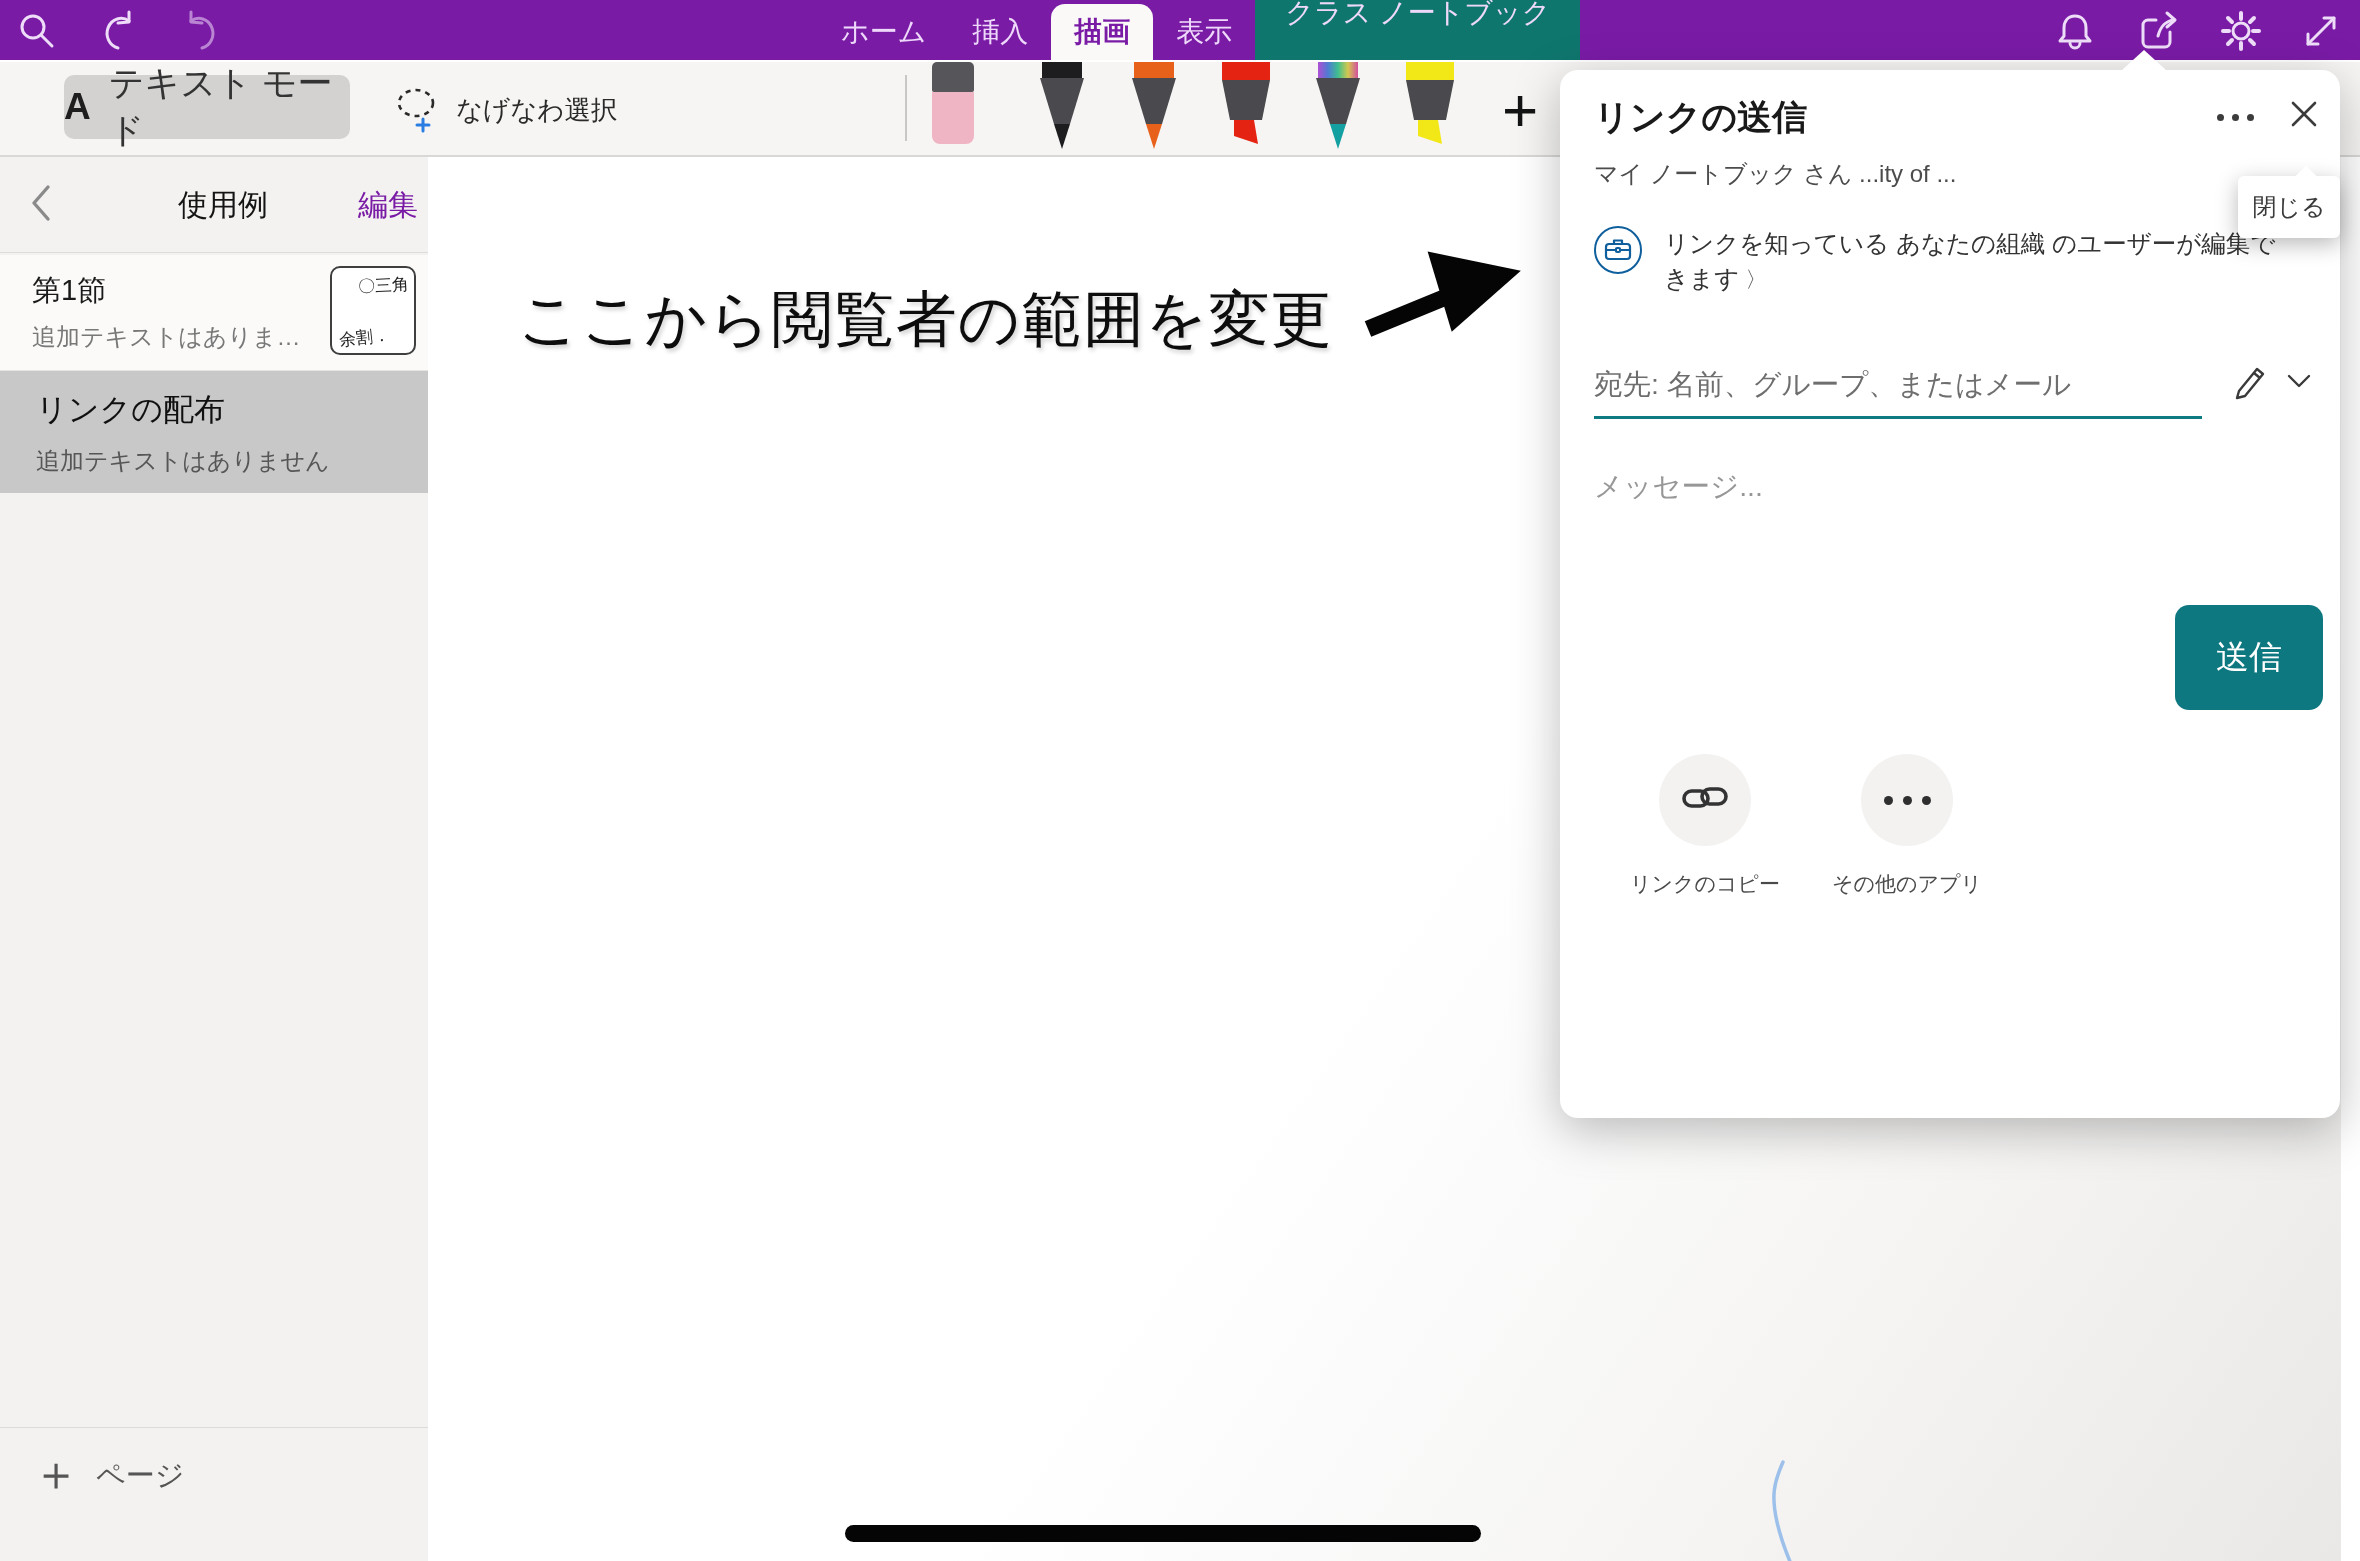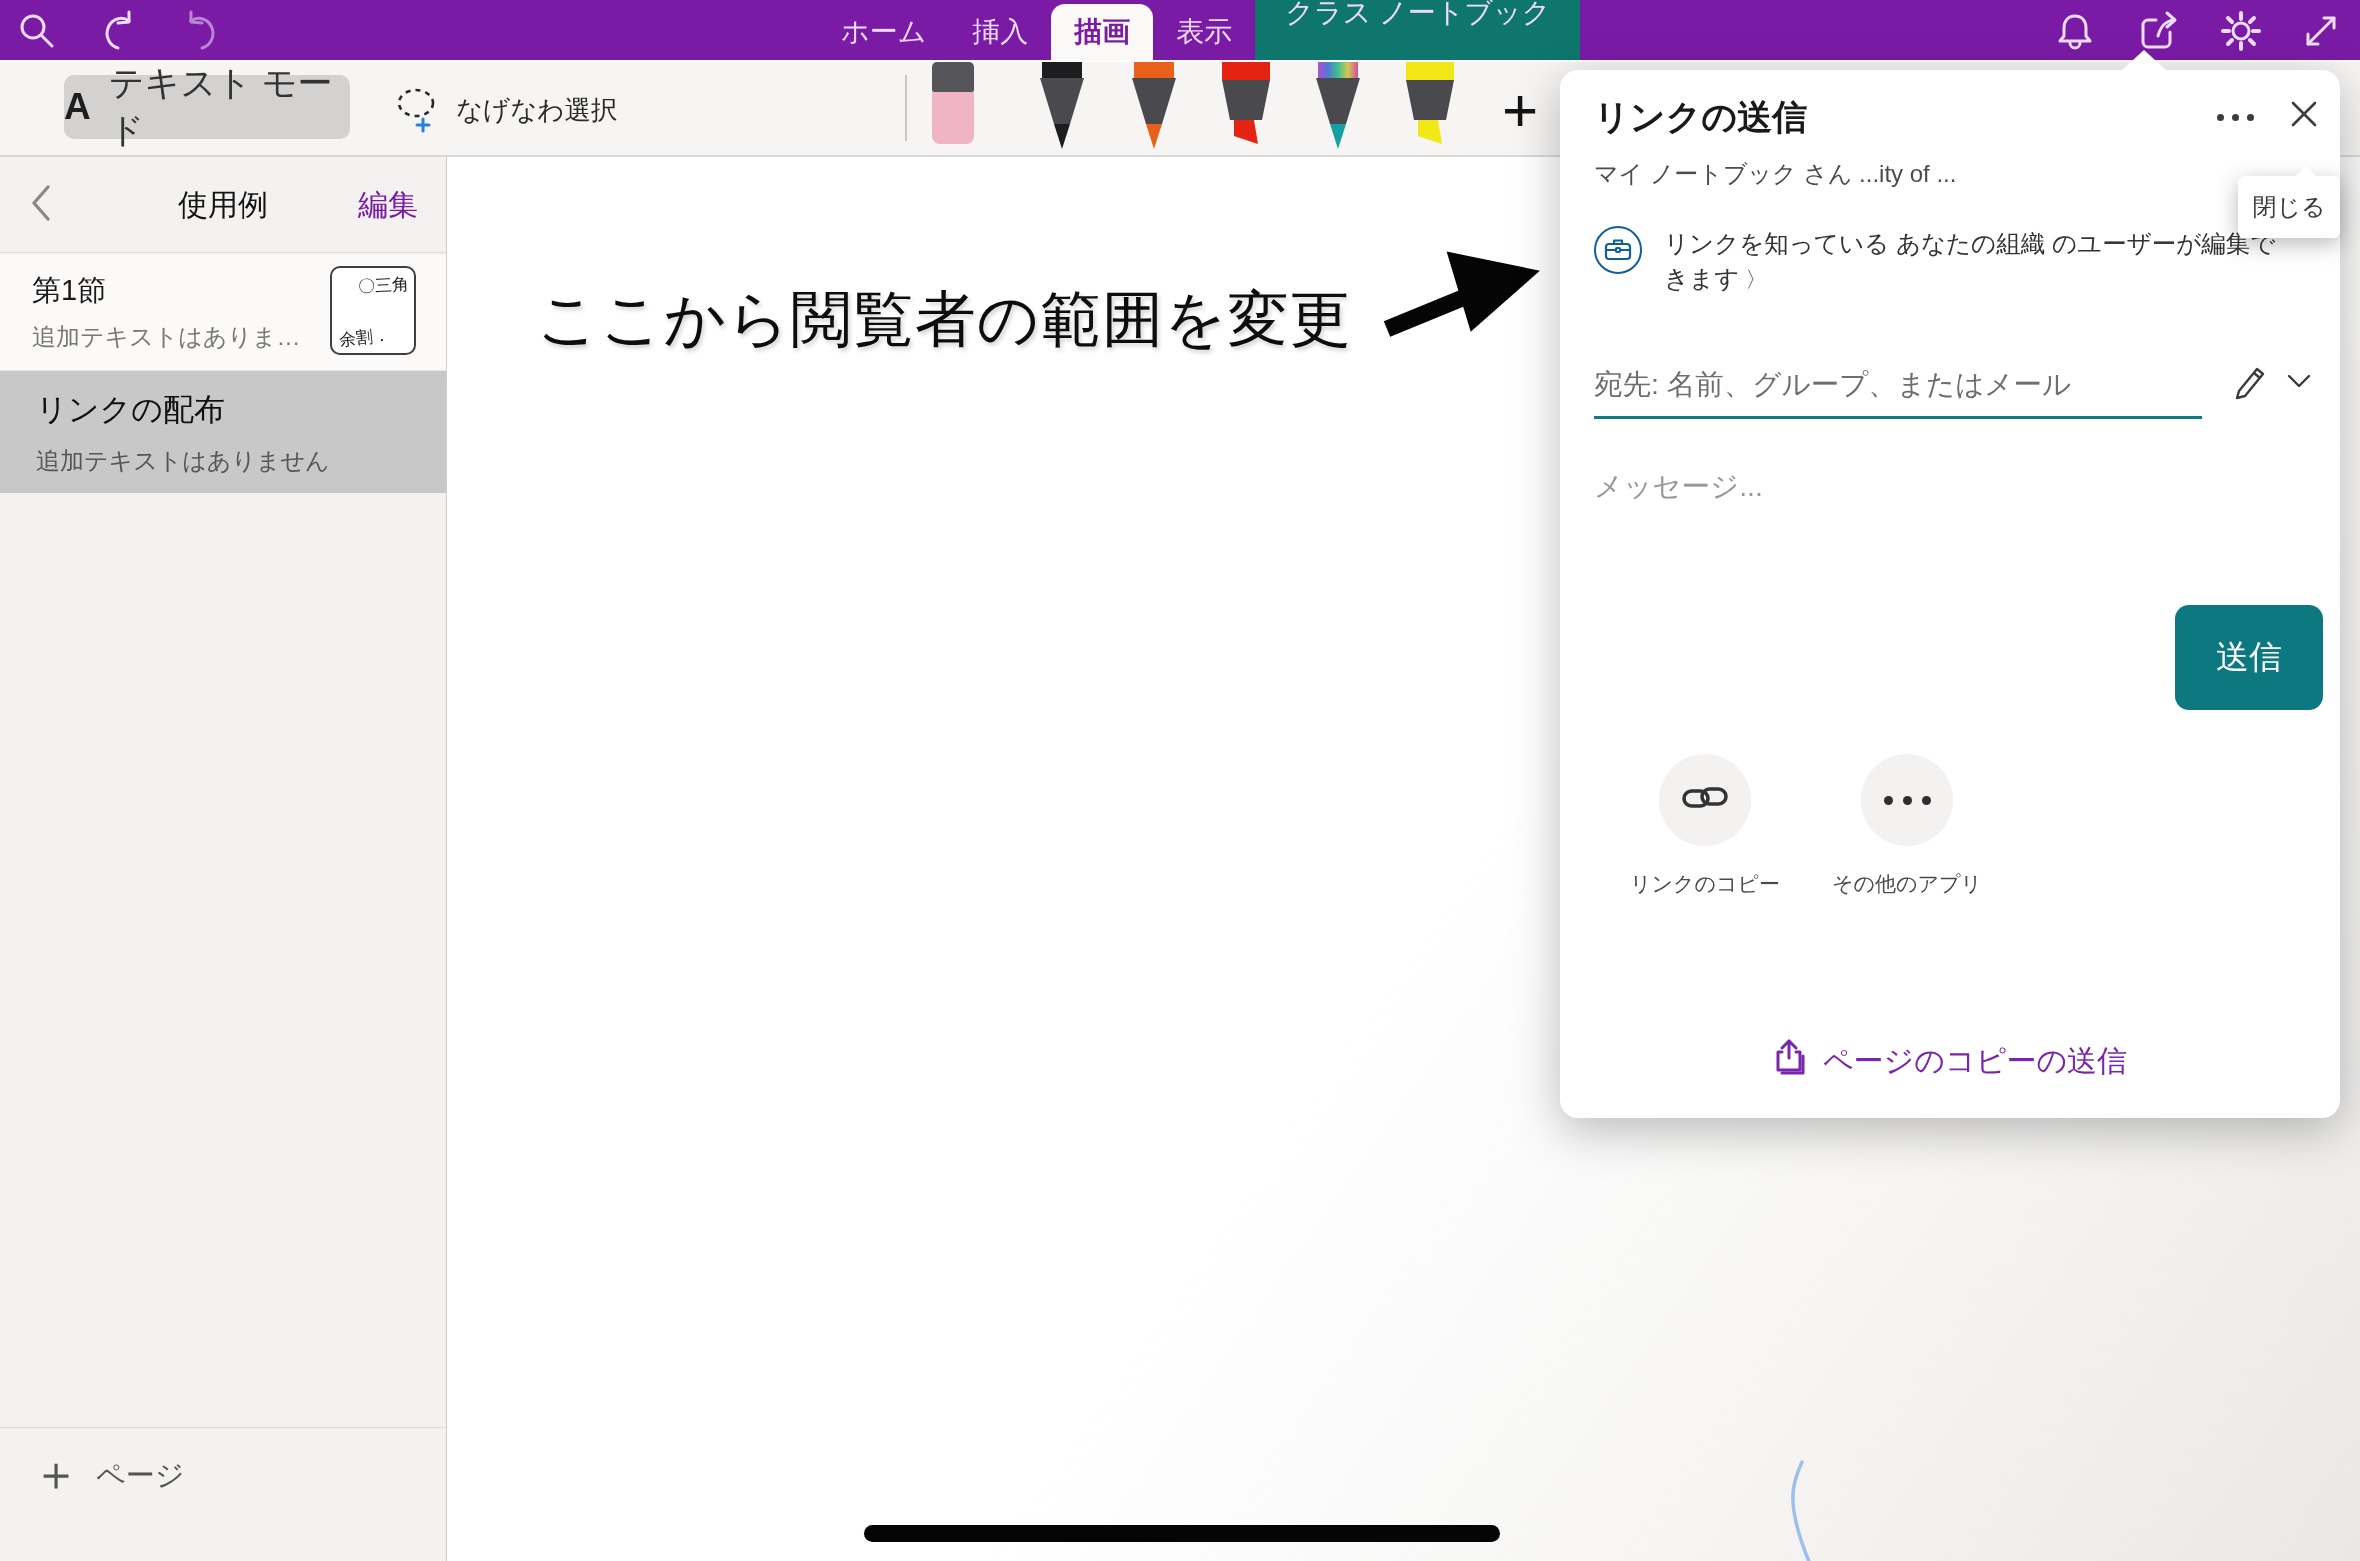--- a/index.html
+++ b/index.html
@@ -43,21 +43,21 @@
   .thumb{position:absolute;left:330px;top:11px;width:86px;height:89px;background:#fff;border:2px solid #3f3f3f;border-radius:10px;box-sizing:border-box;}
   .thumb .h1{position:absolute;top:6px;right:5px;font-size:17px;color:#222;transform:rotate(-3deg);}
   .thumb .h2{position:absolute;bottom:4px;left:7px;font-size:17px;color:#222;transform:rotate(-6deg);}
   .sb-item2{position:absolute;top:214px;left:0;right:0;height:122px;background:#c9c8c8;}
   .sb-item2 .t{position:absolute;left:36px;top:18px;font-size:31px;color:#101010;}
   .sb-item2 .s{position:absolute;left:36px;top:74px;font-size:24px;color:#565656;}
   .sb-addrow{position:absolute;top:1270px;left:0;right:0;height:134px;border-top:1px solid #dcdbda;}
   .sb-plus{position:absolute;left:32px;top:14px;font-size:48px;font-weight:200;color:#555;}
   .sb-addlbl{position:absolute;left:96px;top:28px;font-size:29px;color:#555;}
   
-  .canvas{position:absolute;top:157px;left:447px;width:1913px;height:1404px;
+  .canvas{position:absolute;top:157px;left:428px;width:1913px;height:1404px;
     background:linear-gradient(125deg,#ffffff 52%,#f6f5f4 76%,#e9e8e7 100%);}
   .annotation{position:absolute;left:90px;top:122px;font-size:61px;color:#0d0d0d;letter-spacing:1px;font-weight:500;
     text-shadow:2px 3px 4px rgba(0,0,0,.18);white-space:nowrap;}
   .arrow-svg{position:absolute;left:928px;top:88px;}
   .homebar{position:absolute;left:417px;top:1368px;width:636px;height:17px;background:#050505;border-radius:9px;}
   .bluestroke{position:absolute;left:1330px;top:1295px;}
   
   .dialog{position:absolute;left:1560px;top:70px;width:780px;height:1048px;background:#fff;border-radius:18px;
     box-shadow:0 12px 48px rgba(0,0,0,.26);z-index:5;}
   .dialog::before{content:"";position:absolute;top:-20px;left:562px;border-left:22px solid transparent;border-right:22px solid transparent;border-bottom:20px solid #fff;}
@@ -322,28 +322,15 @@
   <div class="cbtn cbtn-more">
     <span class="dotsrow">
         <i></i>
         <i></i>
         <i></i>
       </span>
   </div>
   <div class="clabel clabel-copy">リンクのコピー</div>
   <div class="clabel clabel-more">その他のアプリ</div>
 
-  <div class="dlg-footer">
-    <span>
-      <svg width="36" height="40" viewBox="0 0 36 40" fill="none">
-          <g stroke="#7a25ad" stroke-width="3" stroke-linecap="round" stroke-linejoin="round">
-            <line x1="16" y1="3" x2="16" y2="20"></line>
-            <polyline points="9,10 16,3 23,10"></polyline>
-            <path d="M9 14 L5 14 L5 32 L27 32 L27 14 L23 14"></path>
-            <path d="M30 18 L30 35 L9 35"></path>
-          </g>
-        </svg>
-    </span>
-    <span>ページのコピーの送信</span>
-  </div>
 </div>
 
 <div class="tooltip">閉じる</div>
 
 </body></html>

